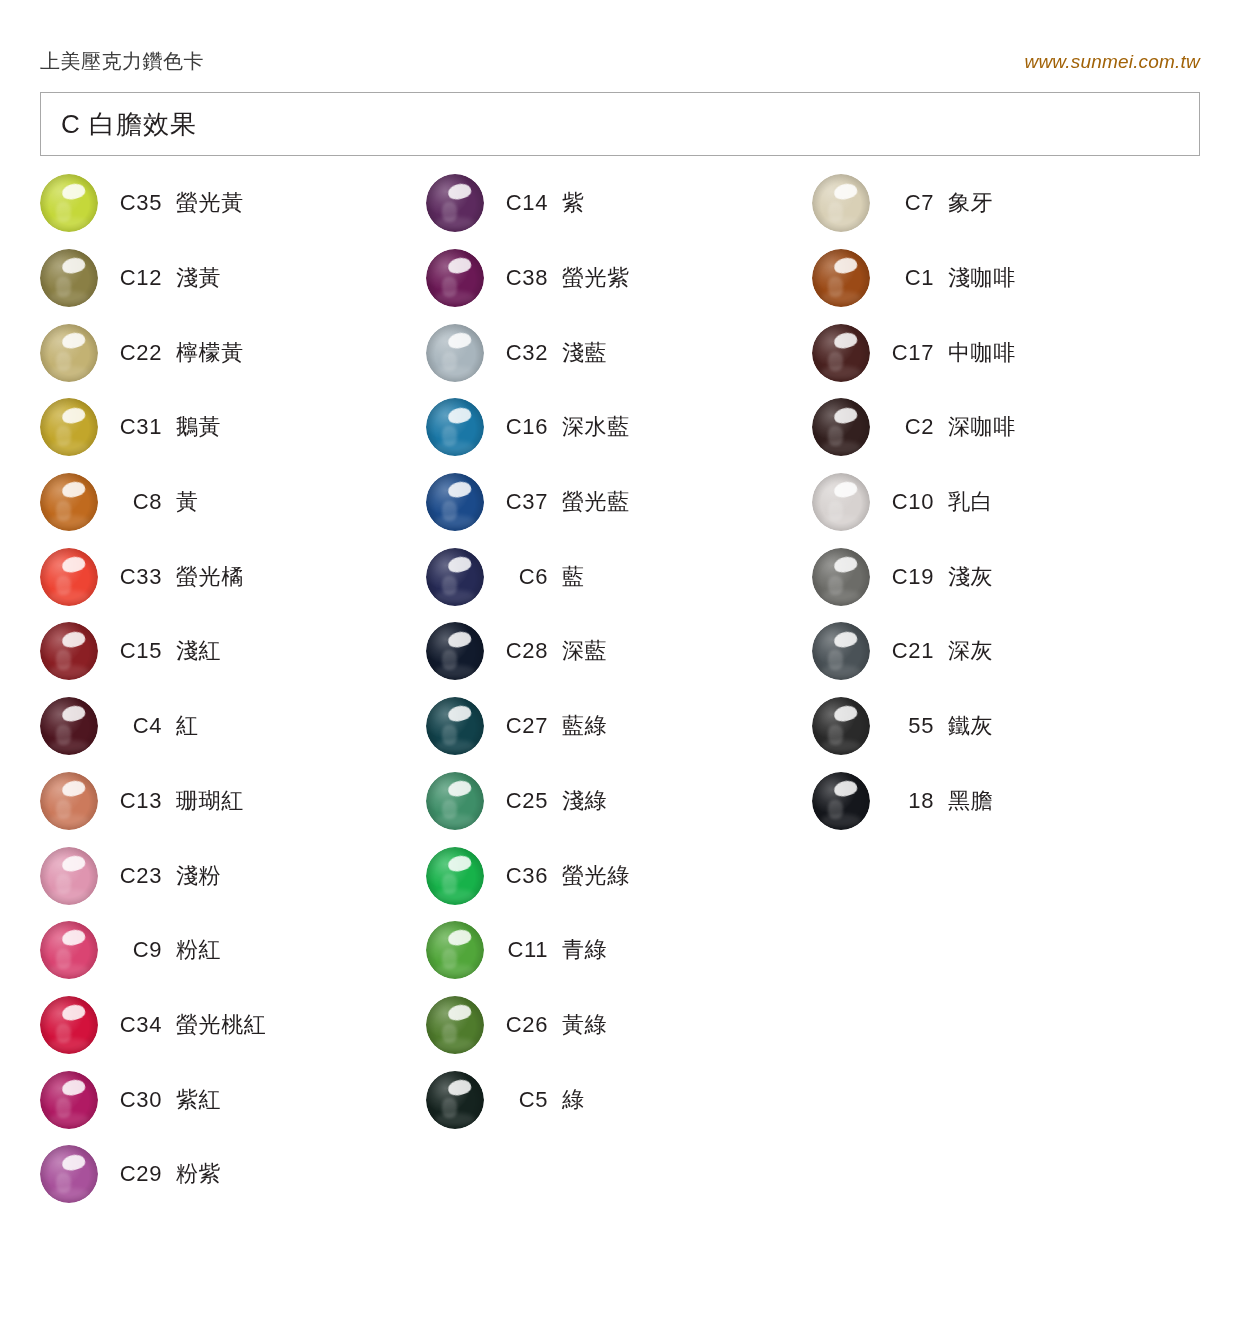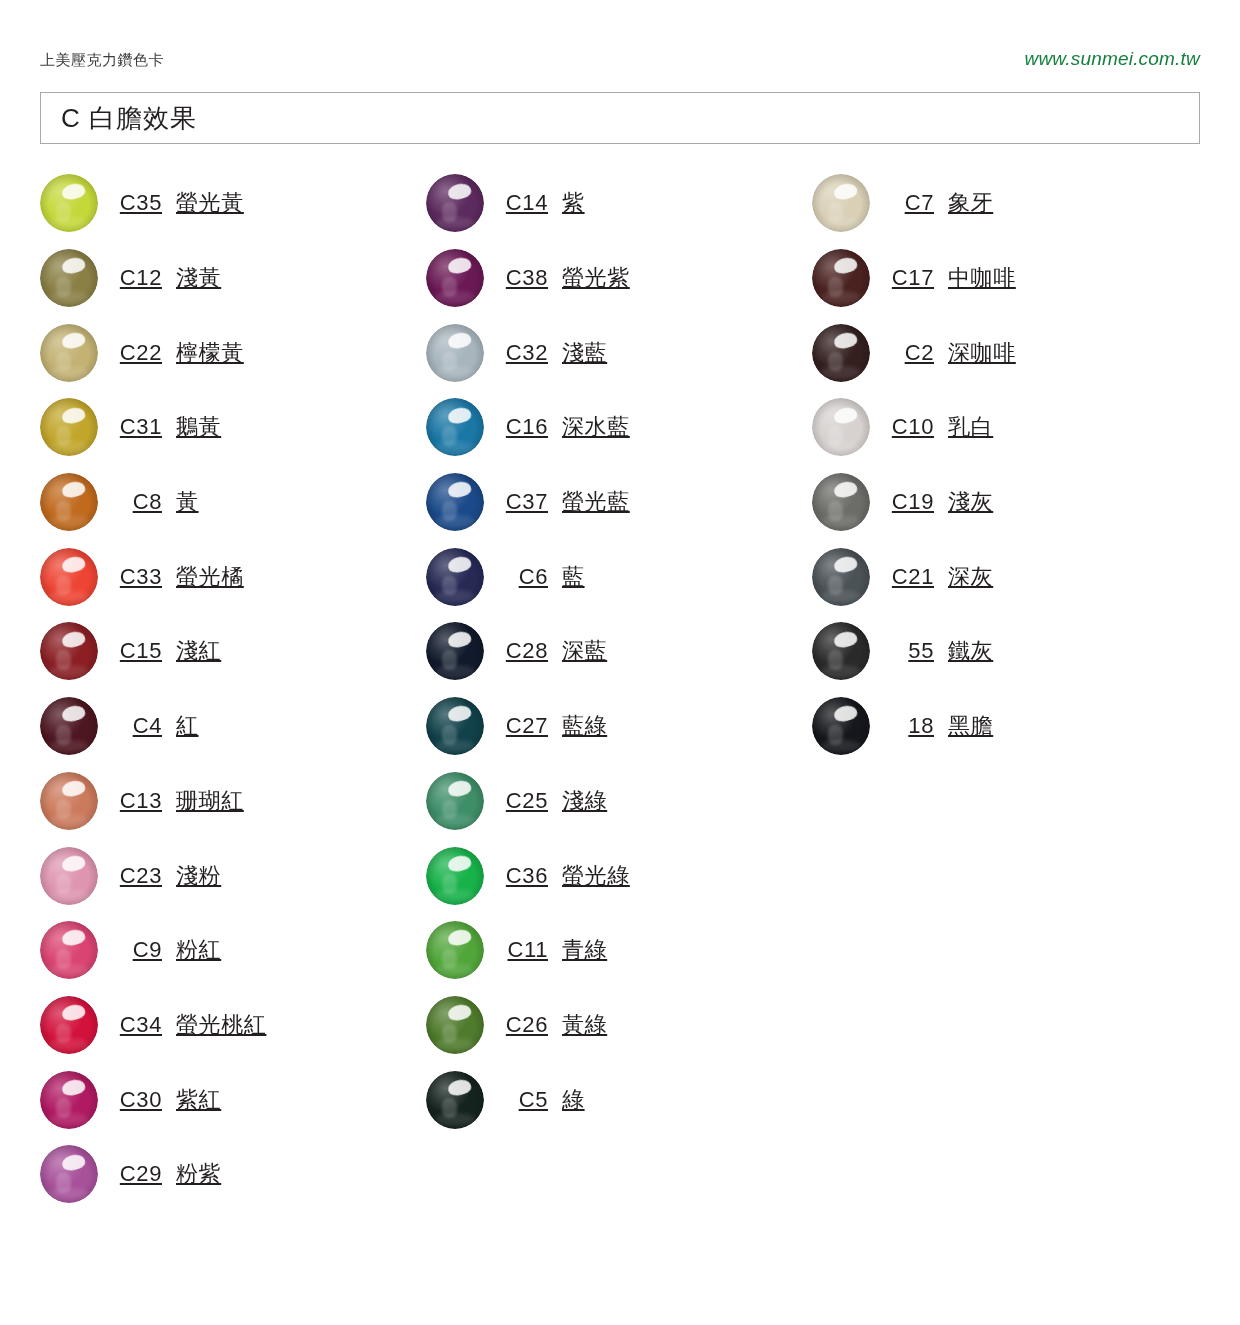--- a/index.html
+++ b/index.html
@@ -22,40 +22,40 @@
     position: absolute;
     top: 48px;
     left: 40px;
     right: 40px;
     height: 28px;
     display: flex;
     align-items: baseline;
     justify-content: space-between;
   }
   .brand-title {
-    font-size: 15px;
+    font-size: 20px;
     color: #3c3c3c;
     letter-spacing: 0.5px;
     white-space: nowrap;
   }
   .site-url {
     font-size: 19px;
     font-style: italic;
-    color: #15803d;
+    color: #a16207;
     letter-spacing: 0.2px;
     white-space: nowrap;
   }
 
   
   .title-box {
     position: absolute;
     top: 92px;
     left: 40px;
     width: 1160px;
-    height: 52px;
+    height: 64px;
     border: 1px solid #a8a8a8;
     box-sizing: border-box;
     display: flex;
     align-items: center;
     background: #ffffff;
   }
   .title-box .section-title {
     font-size: 26px;
     color: #231f20;
     padding-left: 20px;
@@ -154,21 +154,20 @@
   }
 
   
   .swatch-label {
     font-size: 22px;
     color: #231f20;
     letter-spacing: 0.6px;
     white-space: nowrap;
     display: flex;
     align-items: baseline;
-    text-decoration: underline;
   }
   .swatch-code {
     display: inline-block;
     min-width: 52px;
     text-align: right;
   }
   .swatch-name {
     margin-left: 14px;
   }
 </style>
@@ -606,20 +605,35 @@
           </div>
         </div>
         <div class="swatch-label">
           <span class="swatch-code">C7</span>
           <span class="swatch-name">象牙</span>
         </div>
       </div>
       <div class="swatch-row">
         <div class="bead-wrap">
           <div class="bead">
+            <div class="base" style="background: rgb(155, 74, 22);"></div>
+            <div class="shade"></div>
+            <div class="spark2"></div>
+            <div class="bottomglow"></div>
+            <div class="spark"></div>
+          </div>
+        </div>
+        <div class="swatch-label">
+          <span class="swatch-code">C1</span>
+          <span class="swatch-name">淺咖啡</span>
+        </div>
+      </div>
+      <div class="swatch-row">
+        <div class="bead-wrap">
+          <div class="bead">
             <div class="base" style="background: rgb(74, 34, 32);"></div>
             <div class="shade"></div>
             <div class="spark2"></div>
             <div class="bottomglow"></div>
             <div class="spark"></div>
           </div>
         </div>
         <div class="swatch-label">
           <span class="swatch-code">C17</span>
           <span class="swatch-name">中咖啡</span>

